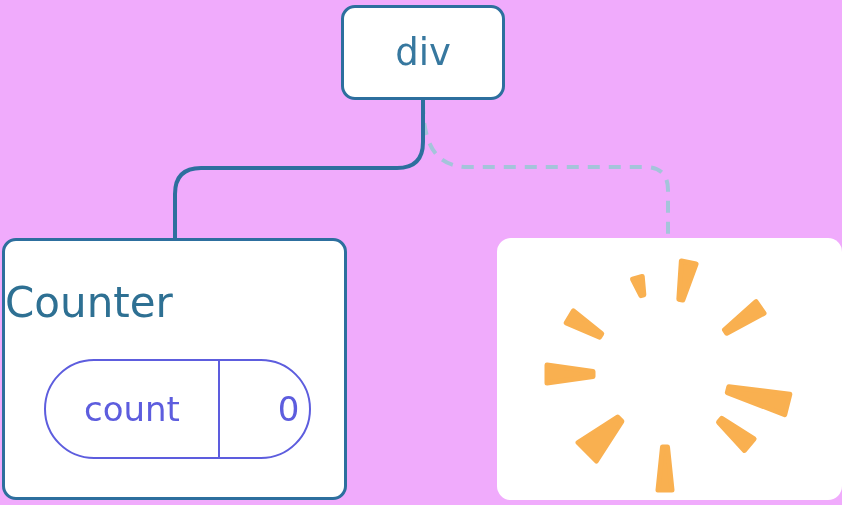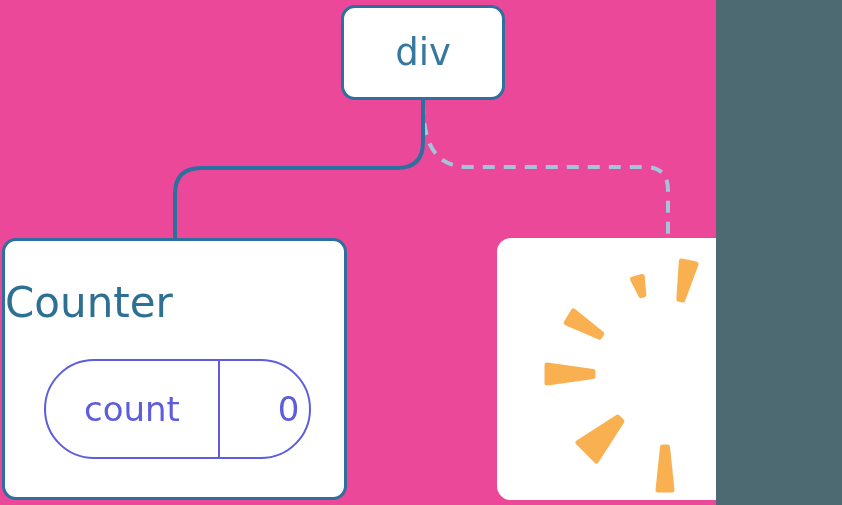--- a/index.html
+++ b/index.html
@@ -2,23 +2,23 @@
 <html><head>
 <meta charset="utf-8">
 <style>
   html, body { margin: 0; padding: 0; }
   body {
     font-family: "DejaVu Sans", "Liberation Sans", sans-serif;
     background: #4D6972;
   }
   .canvas {
     position: relative;
-    width: 716px;
+    width: 842px;
     height: 505px;
-    background: #ec4899;
+    background: #f0abfc;
     overflow: hidden;
   }
   .edges {
     position: absolute;
     inset: 0;
     z-index: 1;
   }
   .node {
     position: absolute;
     background: #FFFFFF;

